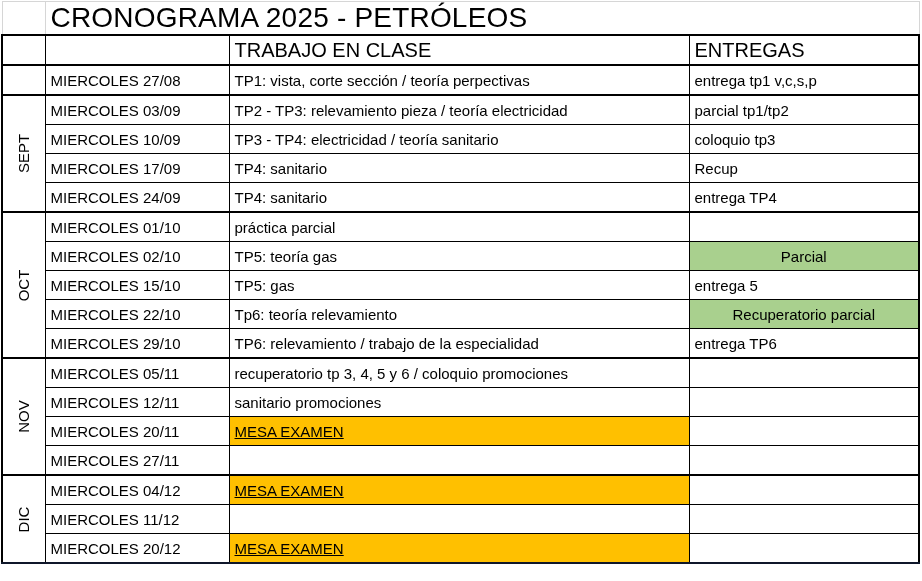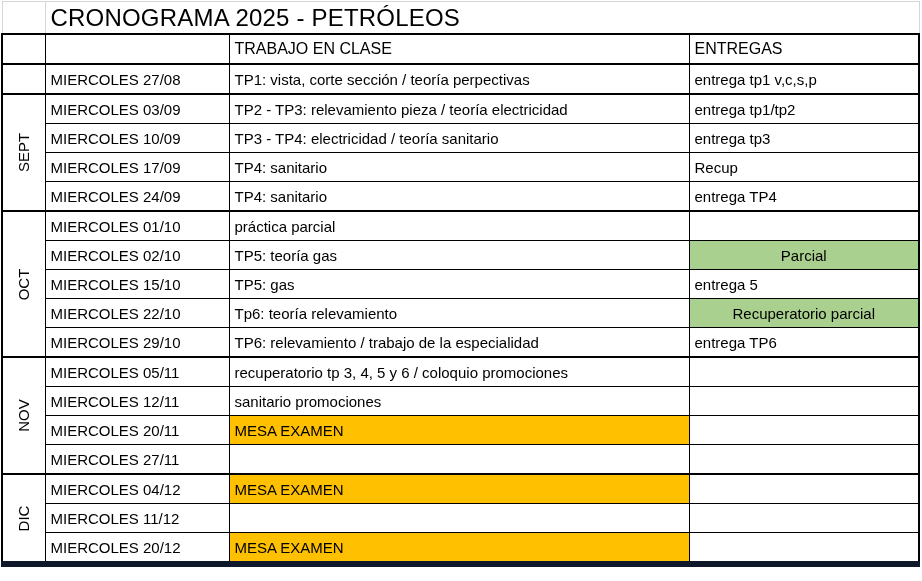--- a/index.html
+++ b/index.html
@@ -31,59 +31,59 @@
     vertical-align: middle;
     background: #ffffff;
   }
 
   
   tr.title-row td {
     border: 1px solid #d6d6d6;
     height: 31px;
   }
   tr.title-row td.title {
-    font-size: 24px;
+    font-size: 28px;
     letter-spacing: 0.2px;
   }
 
   
   tr.header-row td {
     border: 1px solid #000;
     border-top: 2px solid #000;
     border-bottom: 2px solid #000;
     height: 28px;
-    font-size: 16px;
+    font-size: 20px;
   }
   tr.header-row td:first-child { border-left: 2px solid #000; }
   tr.header-row td:last-child  { border-right: 2px solid #000; }
 
   
   tbody {
     border-left: 2px solid #000;
     border-right: 2px solid #000;
-    border-bottom: 6px solid #0f172a;
+    border-bottom: 2px solid #0f172a;
   }
   tbody td {
     border: 1px solid #000;
     height: 28px;
   }
   tbody tr.group-start td { border-top: 2px solid #000; }
 
   td.month {
     text-align: center;
     padding: 0;
   }
   .month-label {
     display: inline-block;
     transform: rotate(-90deg);
     font-size: 15px;
     white-space: nowrap;
   }
   td.hl-green  { background: var(--hl-green,  #A9D08E); text-align: center; }
-  td.hl-orange { background: var(--hl-orange, #FFC000); }
+  td.hl-orange { background: var(--hl-orange, #FFC000); text-decoration: underline; }
 </style>
 </head>
 <body>
 
 <table class="sheet">
   <colgroup>
     <col class="c-month">
     <col class="c-date">
     <col class="c-trabajo">
     <col class="c-entrega">
@@ -104,26 +104,26 @@
       <tr class="group-start">
         <td class="month" rowspan="1"><span class="month-label"></span></td>
         <td class="date">MIERCOLES 27/08</td>
         <td class="trabajo">TP1: vista, corte sección  / teoría perpectivas</td>
         <td class="entrega">entrega tp1 v,c,s,p</td>
       </tr>
       <tr class="group-start">
         <td class="month" rowspan="4"><span class="month-label">SEPT</span></td>
         <td class="date">MIERCOLES 03/09</td>
         <td class="trabajo">TP2 - TP3: relevamiento pieza / teoría electricidad</td>
-        <td class="entrega">entrega tp1/tp2</td>
+        <td class="entrega">parcial tp1/tp2</td>
       </tr>
       <tr>
         <td class="date">MIERCOLES 10/09</td>
         <td class="trabajo">TP3 - TP4: electricidad / teoría sanitario</td>
-        <td class="entrega">entrega tp3</td>
+        <td class="entrega">coloquio tp3</td>
       </tr>
       <tr>
         <td class="date">MIERCOLES 17/09</td>
         <td class="trabajo">TP4: sanitario</td>
         <td class="entrega">Recup</td>
       </tr>
       <tr>
         <td class="date">MIERCOLES 24/09</td>
         <td class="trabajo">TP4: sanitario</td>
         <td class="entrega">entrega TP4</td>

